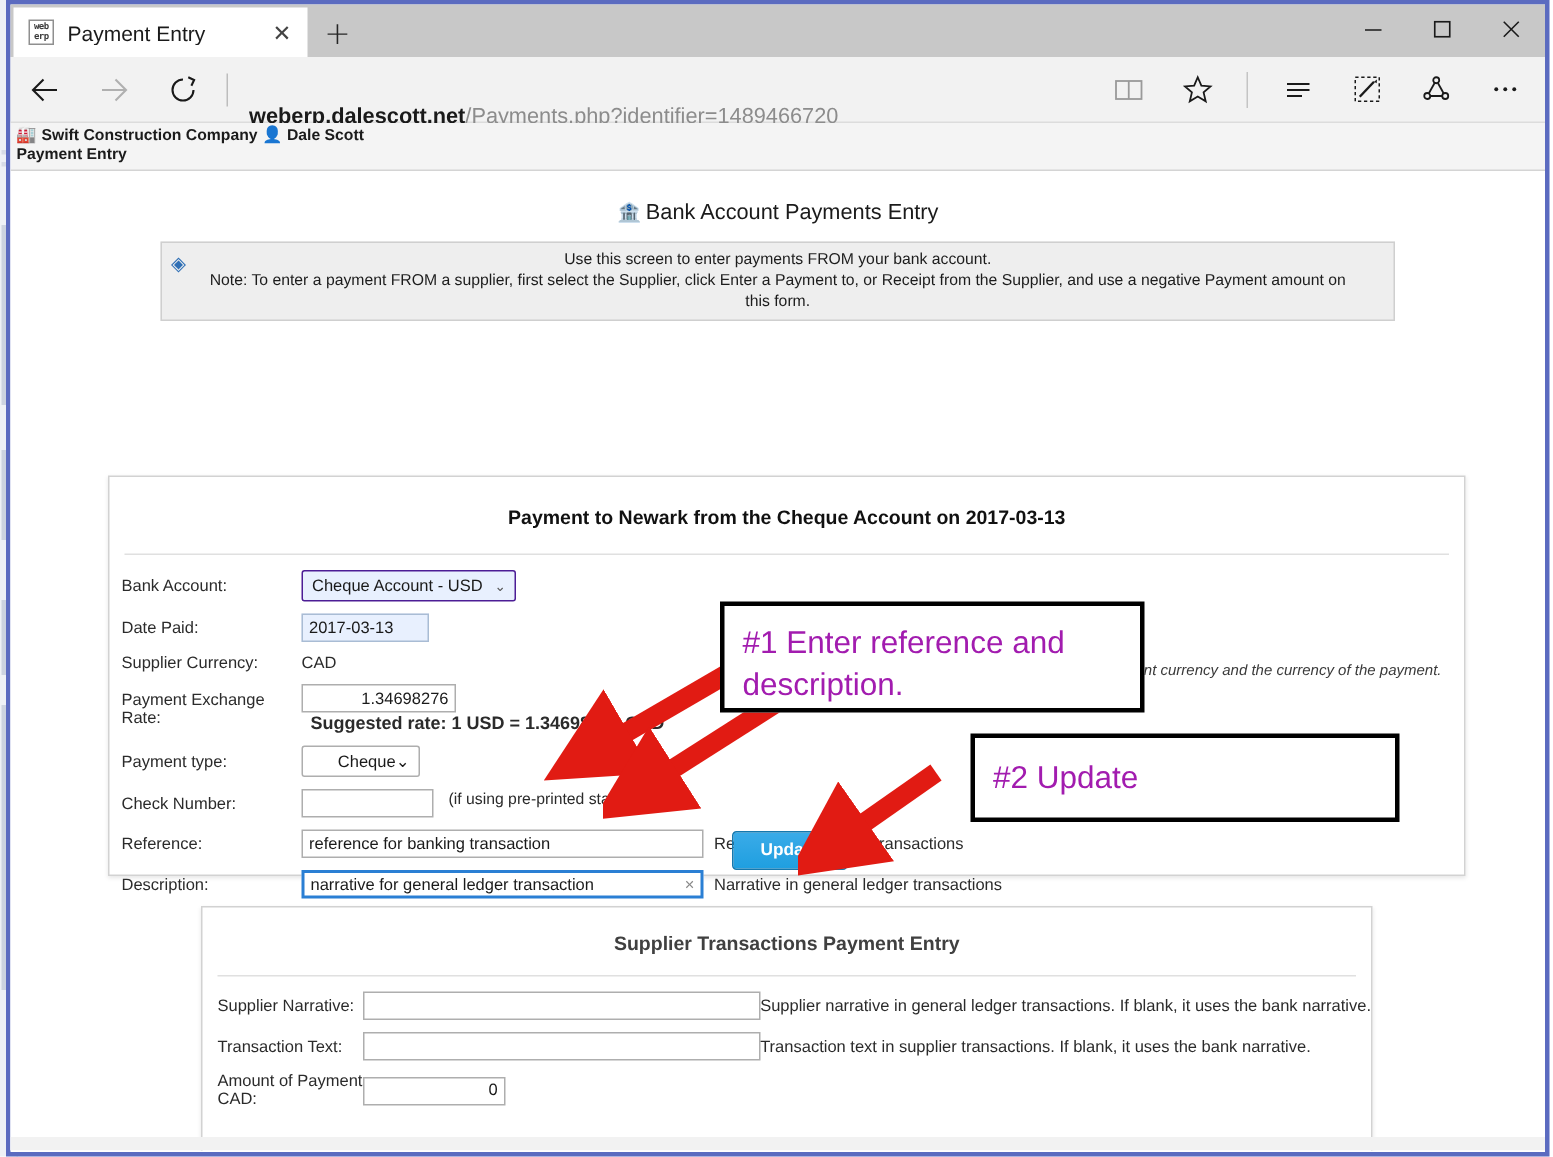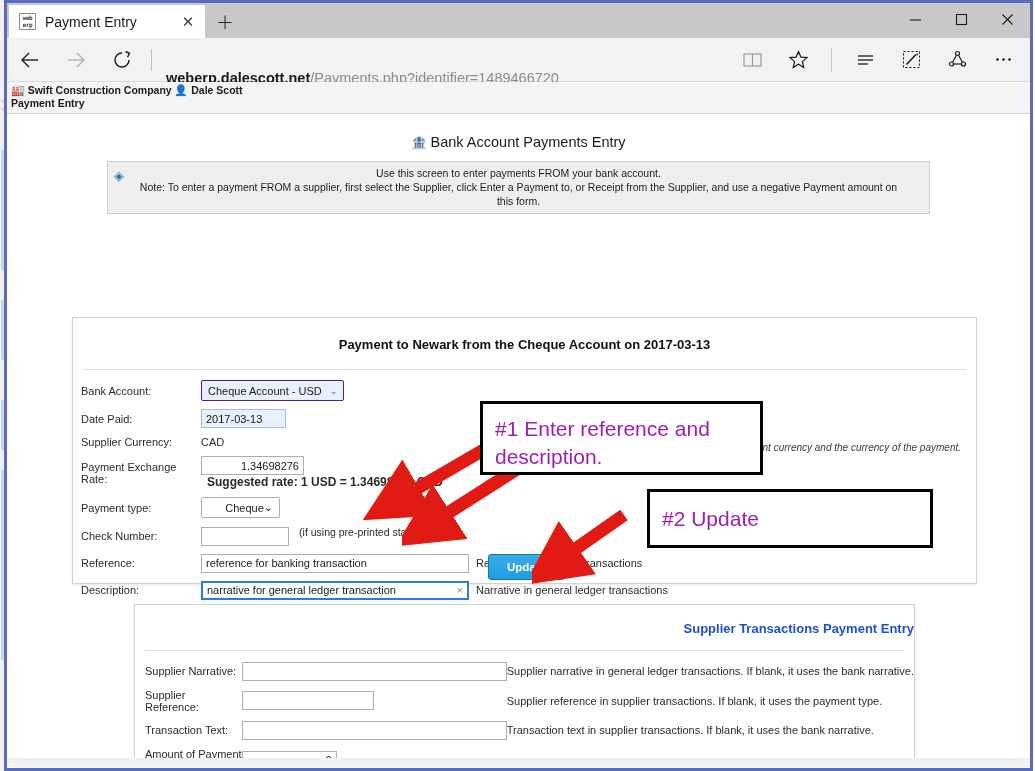--- a/index.html
+++ b/index.html
@@ -222,21 +222,21 @@
   .arrow { position:absolute; }
 
   
   #supplier-card {
     position: absolute; left: 127px; top: 490px;
     width: 781px; height: 176px;
     background:#fff; border: 1px solid #d2d2d2;
     box-shadow: 0 1px 3px rgba(0,0,0,.10);
   }
   #supplier-card .card-title {
-    text-align:right; font-size: 13px; font-weight:bold; color:#1d4ed8; padding-top: 16px;
+    text-align:center; font-size: 13px; font-weight:bold; color:#404040; padding-top: 16px;
   }
   #supplier-card .card-rule { margin: 14px 10px 0 10px; border-top:1px solid #e0e0e0; }
   #supplier-card table.form { margin-left: 10px; }
   #supplier-card td.lbl { width: 123px; }
 
   
   #bottom-strip {
     position:absolute; left:0; right:0; bottom:0; height: 9px; background:#f2f2f2;
   }
 </style>
@@ -510,29 +510,20 @@
               <tr>
             <td class="lbl">Supplier Narrative:</td>
             <td>
               <div class="inp" style="width:265px;">
                 <span></span>
               </div>
             </td>
             <td class="hint">Supplier narrative in general ledger transactions. If blank, it uses the bank narrative.</td>
           </tr>
           <tr>
-            <td class="lbl">Supplier Reference:</td>
-            <td>
-              <div class="inp" style="width:132px;">
-                <span></span>
-              </div>
-            </td>
-            <td class="hint">Supplier reference in supplier transactions. If blank, it uses the payment type.</td>
-          </tr>
-          <tr>
             <td class="lbl">Transaction Text:</td>
             <td>
               <div class="inp" style="width:265px;">
                 <span></span>
               </div>
             </td>
             <td class="hint">Transaction text in supplier transactions. If blank, it uses the bank narrative.</td>
           </tr>
           <tr>
             <td class="lbl">Amount of Payment CAD:</td>

